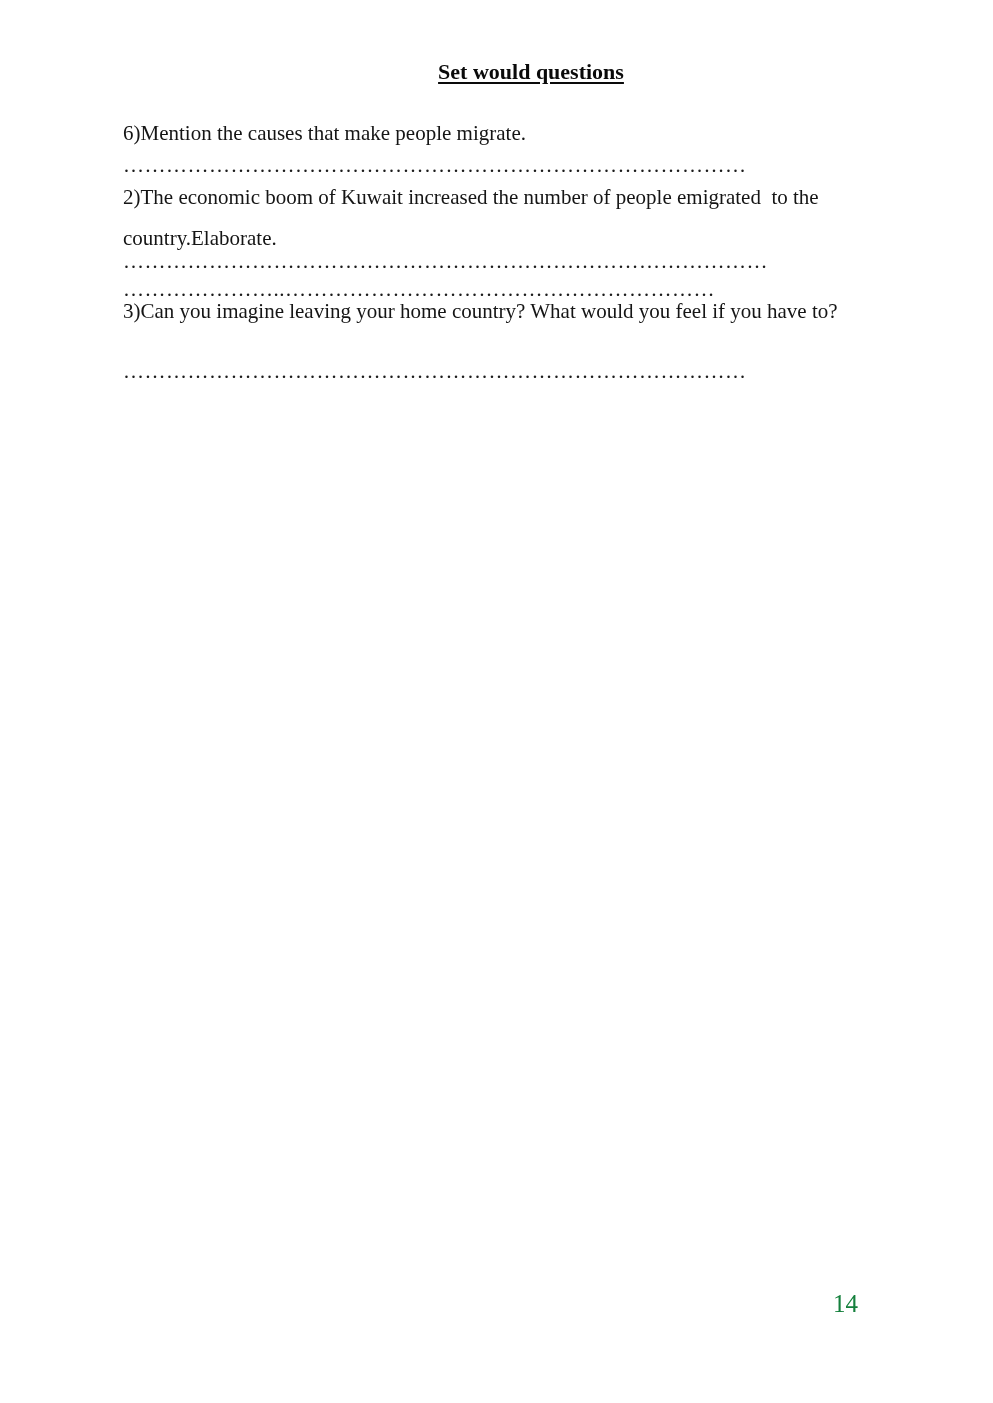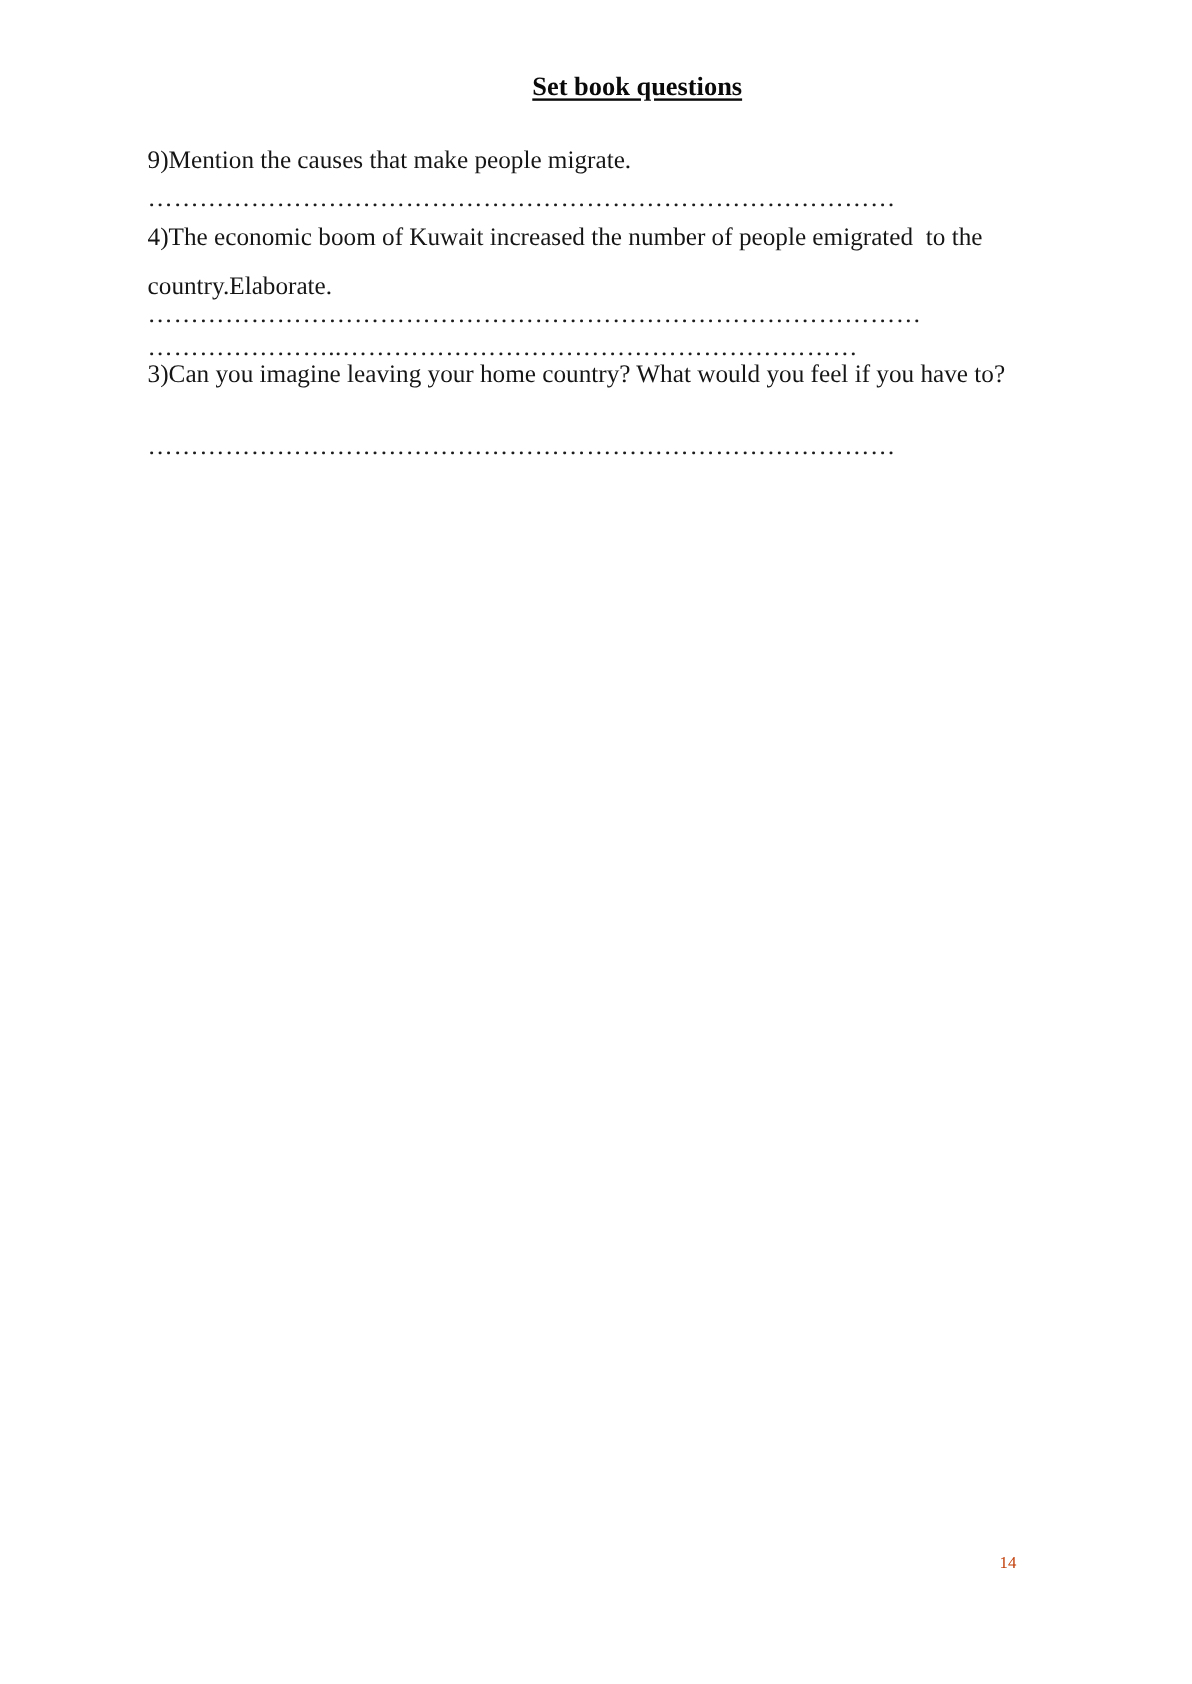--- a/index.html
+++ b/index.html
@@ -52,37 +52,37 @@
   .dots {
     letter-spacing: 0.5px;
     overflow: hidden;
     white-space: nowrap;
     color: #1c1c1c;
   }
   .page-number {
     position: absolute;
     left: 833px;
     top: 1292px;
-    font-size: 14px;
+    font-size: 25px;
     line-height: 24px;
-    color: #c2410c;
+    color: #15803d;
   }
 </style>
 </head>
 <body>
 
 <div class="page">
   <div class="content">
-    <h1 class="line title">Set book questions</h1>
+    <h1 class="line title">Set would questions</h1>
 
-    <p class="line q1">9)Mention the causes that make people migrate.</p>
+    <p class="line q1">6)Mention the causes that make people migrate.</p>
 
     <p class="line dots d1">……………………………………………………………………………</p>
 
-    <p class="line q2a">4)The economic boom of Kuwait increased the number of people emigrated  to the</p>
+    <p class="line q2a">2)The economic boom of Kuwait increased the number of people emigrated  to the</p>
 
     <p class="line q2b">country.Elaborate.</p>
 
     <p class="line dots d2">………………………………………………………………………………</p>
 
     <p class="line dots d3">…………………..……………………………………………………</p>
 
     <p class="line q3">3)Can you imagine leaving your home country? What would you feel if you have to?</p>
 
     <p class="line dots d4">……………………………………………………………………………</p>

